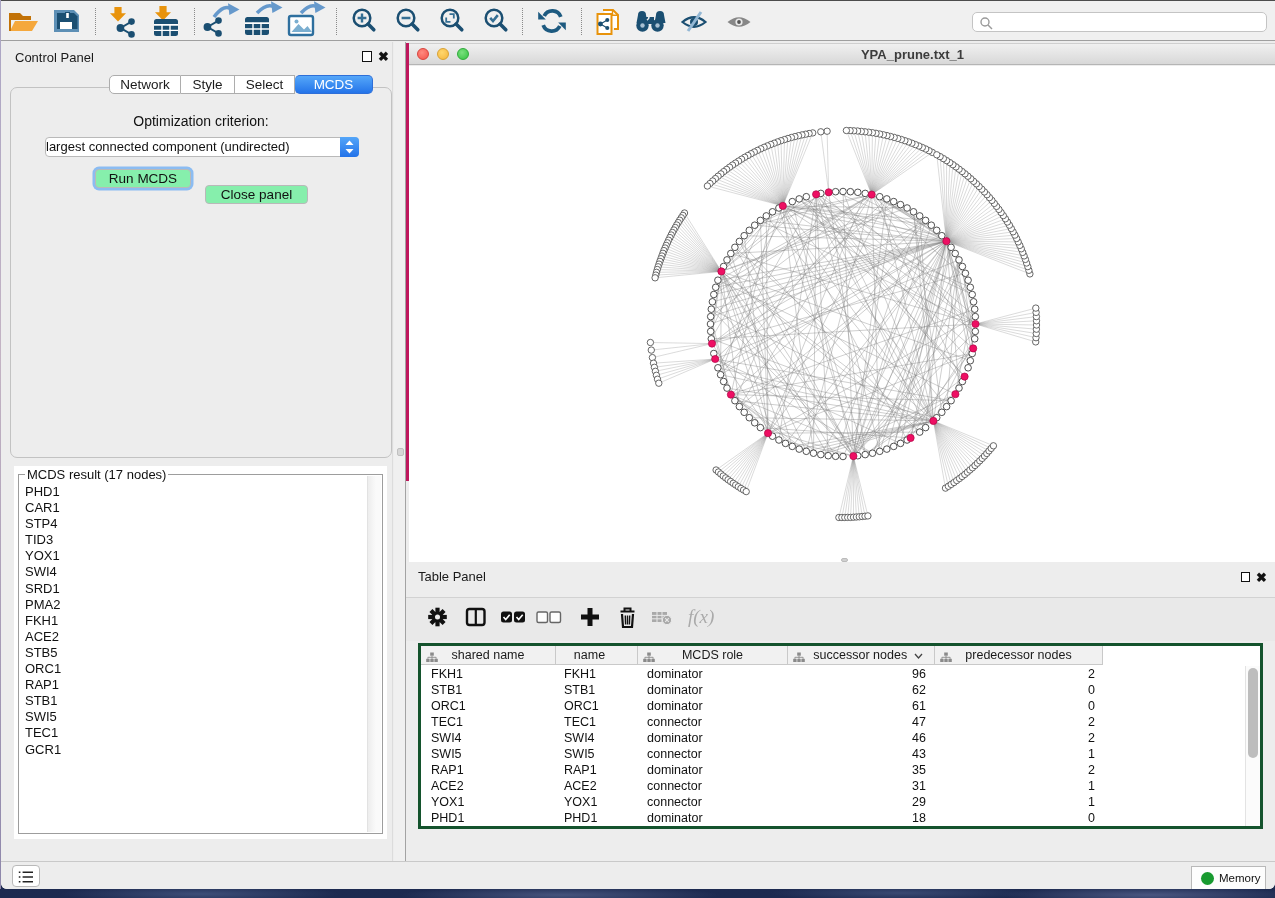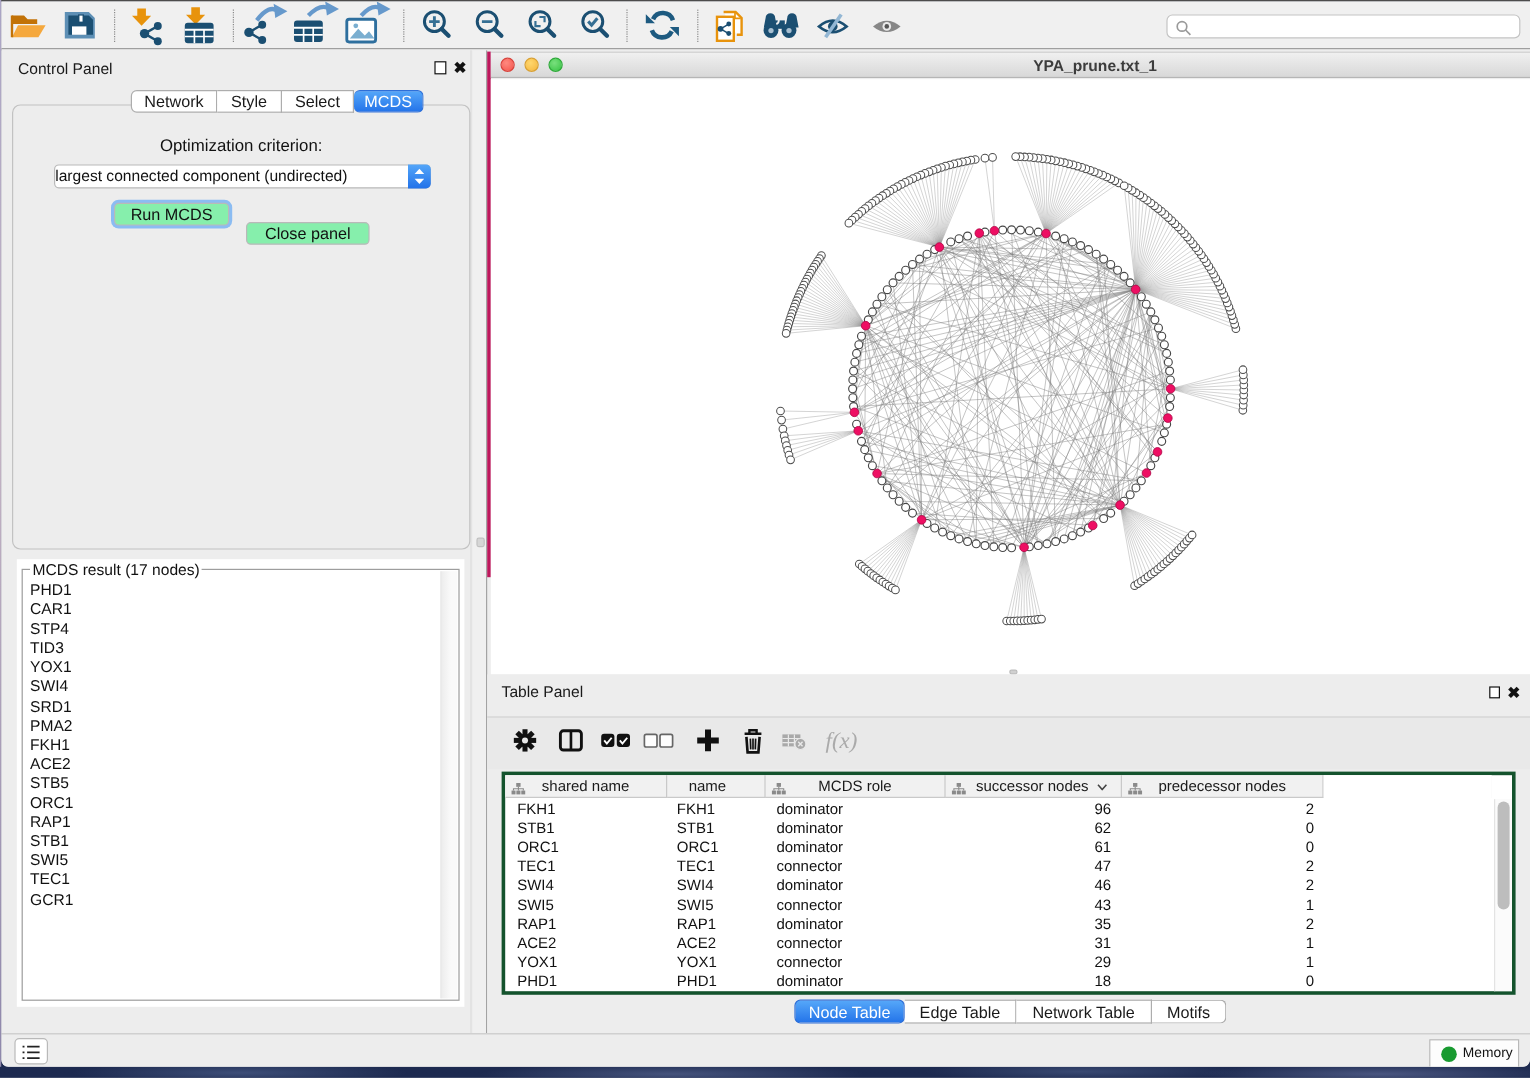--- a/index.html
+++ b/index.html
@@ -225,21 +225,21 @@
       <div style="position:absolute;left:3px;top:406px;width:7px;height:8px;background:#d6d6d6;border:1px solid #c0c0c0;border-radius:2px;"></div>
     </div>
   <div id="cphead">Control Panel</div>
   <div id="cpfloat"></div>
   <div id="cpclose">✖</div>
   <div id="cpbox"></div>
   <div id="cptabs">
     <div class="tab first" style="width:72px">Network</div>
     <div class="tab" style="width:54px">Style</div>
     <div class="tab" style="width:60px">Select</div>
-    <div class="tab act" style="width:58px">MCDS</div>
+    <div class="tab act" style="width:78px">MCDS</div>
   </div>
   <div id="optlabel">Optimization criterion:</div>
   <div id="selbox">largest connected component (undirected)
     <div id="selspin"><svg width="19" height="20" viewBox="0 0 19 20">
           <path d="M5.5 8L9.5 3.6L13.5 8Z" fill="#fff"></path>
           <path d="M5.5 12L9.5 16.4L13.5 12Z" fill="#fff"></path>
         </svg></div>
   </div>
   <div class="btn" id="runbtn">Run MCDS</div>
   <div class="btn" id="closebtn">Close panel</div>
@@ -735,26 +735,20 @@
             <span class="c2">PHD1</span>
             <span class="c3">dominator</span>
             <span class="c4">18</span>
             <span class="c5">0</span>
           </div>
       </div>
       <div id="tsb">
           <div id="tsbthumb"></div>
         </div>
     </div>
-    <div id="ttabs">
-      <div class="tab first act" style="width:92px">Node Table</div>
-      <div class="tab" style="width:93px">Edge Table</div>
-      <div class="tab" style="width:113px">Network Table</div>
-      <div class="tab last" style="width:62px">Motifs</div>
-    </div>
   </div>
 
   <div id="statusbar">
     <div id="listbtn"><svg width="16" height="14" viewBox="0 0 16 14" style="margin:4px 0 0 5px">
           <g stroke="#222" stroke-width="1.6">
             <line x1="0.8" y1="2.2" x2="2.4" y2="2.2"></line>
             <line x1="0.8" y1="7" x2="2.4" y2="7"></line>
             <line x1="0.8" y1="11.8" x2="2.4" y2="11.8"></line>
             <line x1="4.6" y1="2.2" x2="15" y2="2.2"></line>
             <line x1="4.6" y1="7" x2="15" y2="7"></line>

